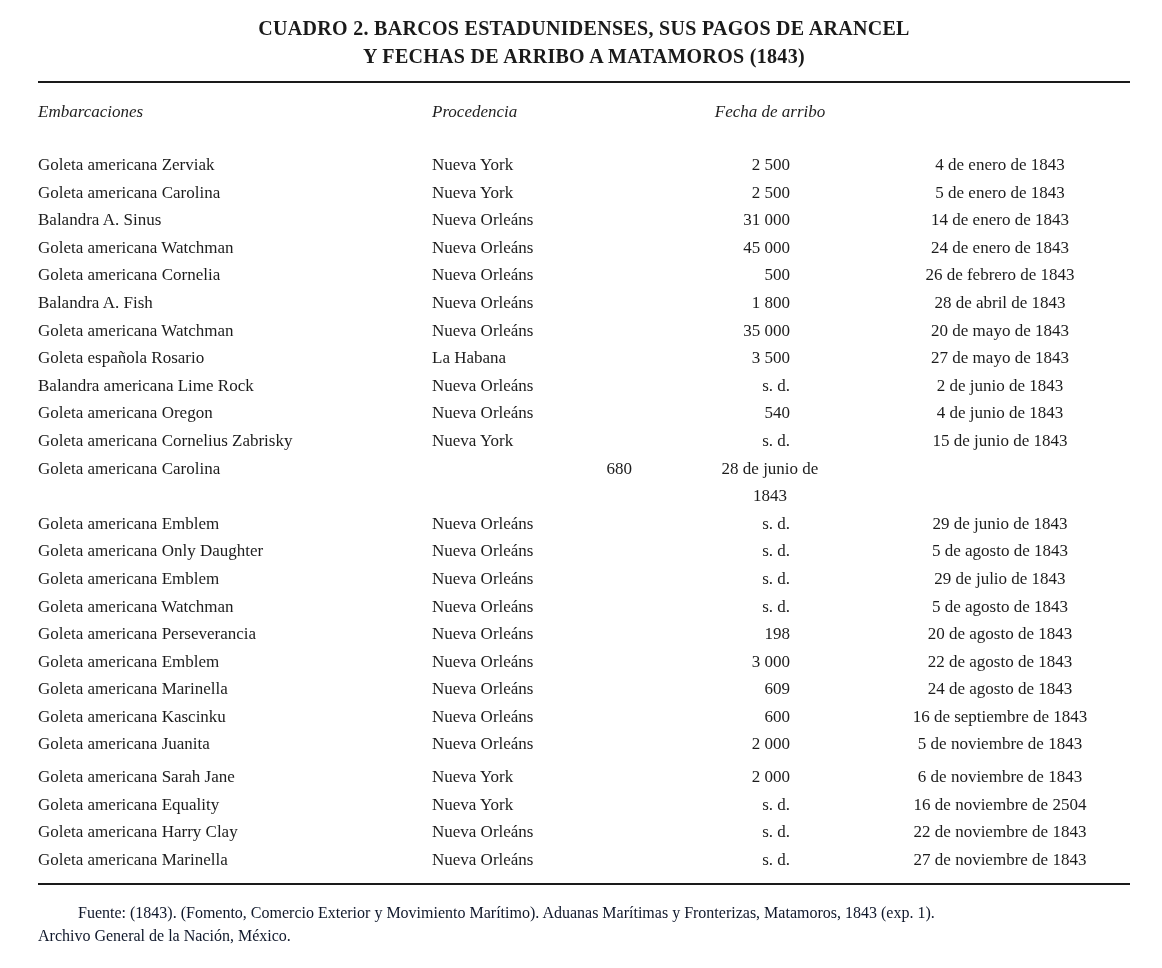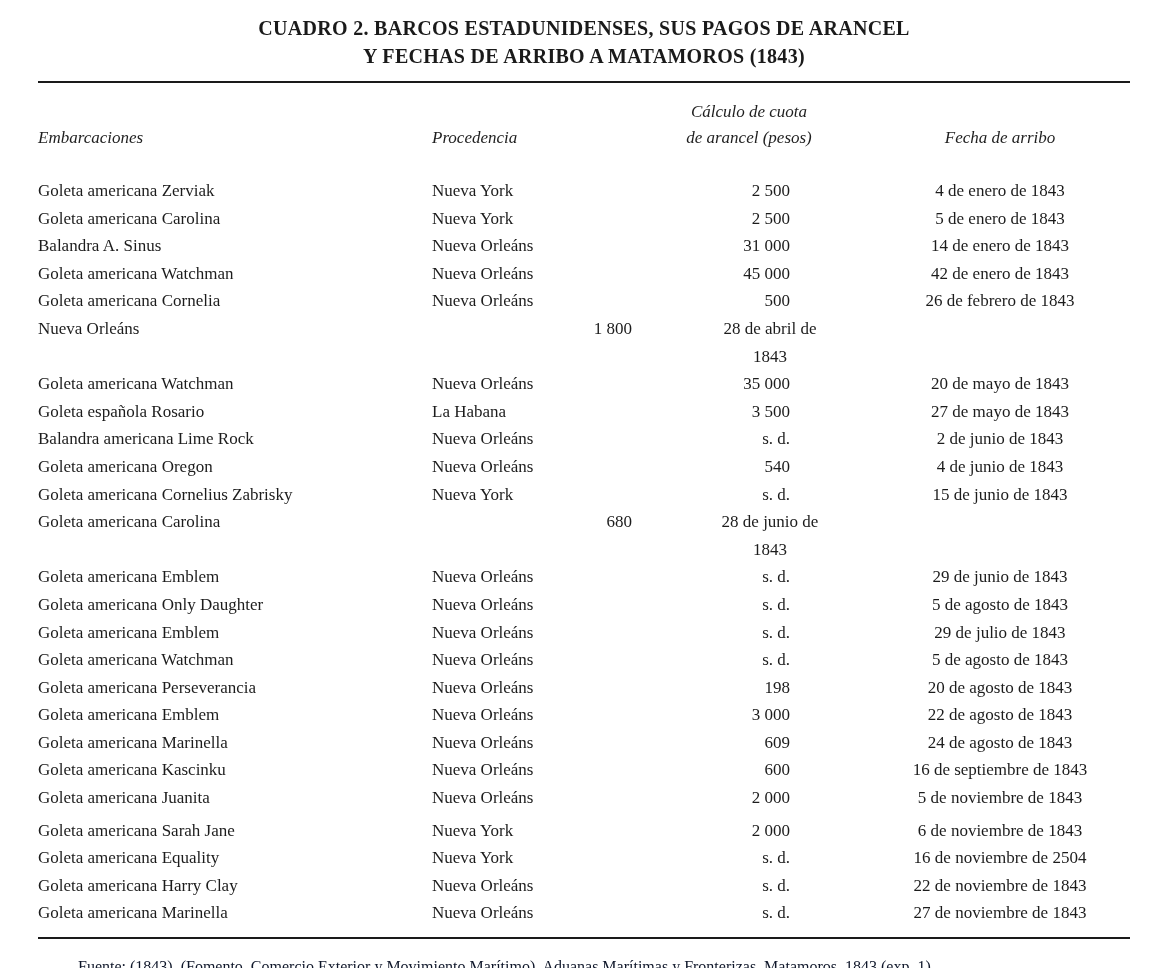--- a/index.html
+++ b/index.html
@@ -74,24 +74,20 @@
   <div class="title">
     <div>CUADRO 2. BARCOS ESTADUNIDENSES, SUS PAGOS DE ARANCEL</div>
     <div>Y FECHAS DE ARRIBO A MATAMOROS (1843)</div>
   </div>
 
   <div class="rule rule-top"></div>
 
   <div class="thead">
     <div class="c1">Embarcaciones</div>
     <div class="c2">Procedencia</div>
-    <div class="c3h">
-      <div>Cálculo de cuota</div>
-      <div>de arancel (pesos)</div>
-    </div>
     <div class="c4">Fecha de arribo</div>
   </div>
 
   <div class="tbody">
       <div class="trow">
         <div class="c1">Goleta americana Zerviak</div>
         <div class="c2">Nueva York</div>
         <div class="c3">2 500</div>
         <div class="c4">4 de enero de 1843</div>
       </div>
@@ -104,29 +100,30 @@
       <div class="trow">
         <div class="c1">Balandra A. Sinus</div>
         <div class="c2">Nueva Orleáns</div>
         <div class="c3">31 000</div>
         <div class="c4">14 de enero de 1843</div>
       </div>
       <div class="trow">
         <div class="c1">Goleta americana Watchman</div>
         <div class="c2">Nueva Orleáns</div>
         <div class="c3">45 000</div>
-        <div class="c4">42 de enero de 1843</div>
+        <div class="c4">24 de enero de 1843</div>
       </div>
       <div class="trow">
         <div class="c1">Goleta americana Cornelia</div>
         <div class="c2">Nueva Orleáns</div>
         <div class="c3">500</div>
         <div class="c4">26 de febrero de 1843</div>
       </div>
       <div class="trow">
+        <div class="c1">Balandra A. Fish</div>
         <div class="c2">Nueva Orleáns</div>
         <div class="c3">1 800</div>
         <div class="c4">28 de abril de 1843</div>
       </div>
       <div class="trow">
         <div class="c1">Goleta americana Watchman</div>
         <div class="c2">Nueva Orleáns</div>
         <div class="c3">35 000</div>
         <div class="c4">20 de mayo de 1843</div>
       </div>

